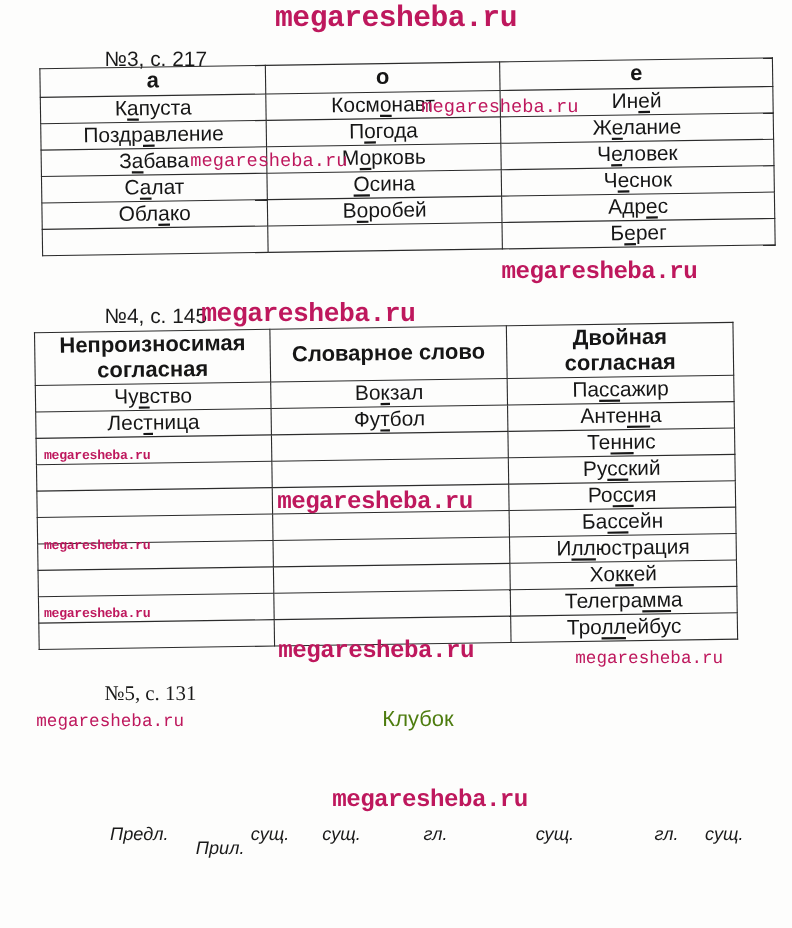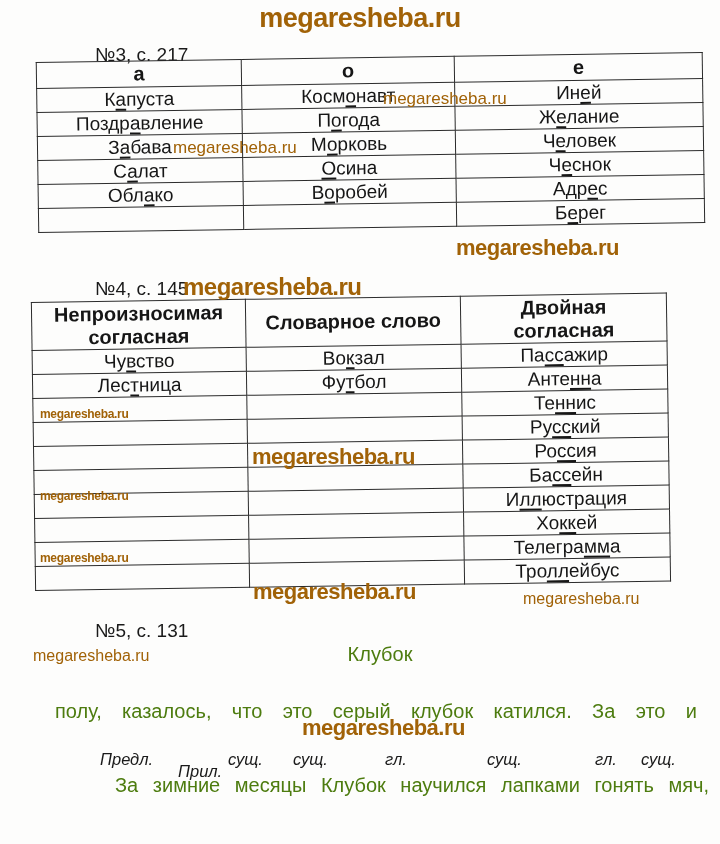--- a/index.html
+++ b/index.html
@@ -2,21 +2,21 @@
 <html><head>
 <meta charset="utf-8">
 <style>
   html,body{margin:0;padding:0;background:#e9e9e9;}
   .page{
     position:relative; width:720px; height:844px; margin:0 auto;
     background:#fdfdfc; color:#161616; overflow:hidden;
     font-family:"Liberation Sans","DejaVu Sans",sans-serif;
   }
   
-  .wm{position:absolute; white-space:nowrap; color:#a16207; z-index:5;}
+  .wm{position:absolute; white-space:nowrap; color:#be185d; z-index:5;font-family:Liberation Mono, monospace;}
   .wm-top{top:3px; left:0; width:100%; text-align:center; font-size:27px; font-weight:700; letter-spacing:-0.5px;}
   .wm-bold-md{font-size:22px; font-weight:700; letter-spacing:-0.5px;}
   .wm-reg{font-size:17px; font-weight:400;}
   .wm-reg-sm{font-size:16px; font-weight:400;}
   .wm-tiny{font-size:12px; font-weight:700; letter-spacing:-0.3px;}
   .wm-a{top:89px;  left:383px;}
   .wm-b{top:138px; left:173px;}
   .wm-c{top:235px; left:456px;}
   .wm-d{top:273px; left:183px; font-size:24px;}
   .wm-e{top:407px; left:40px;}
@@ -26,21 +26,21 @@
   .wm-i{top:579px; left:253px;}
   .wm-j{top:590px; left:523px;}
   .wm-k{top:647px; left:33px;}
   .wm-l{top:715px; left:302px;}
   .brand-bottom{position:absolute; top:806px; left:0; width:100%; text-align:center;
     font-size:28px; font-weight:700; letter-spacing:-0.5px;}
   
   .task-label{position:absolute; left:95px; font-size:19px; color:#1a1a1a;}
   .t3-label{top:44px;}
   .t4-label{top:278px;}
-  .t5-label{top:620px;}
+  .t5-label{top:620px;font-family:Liberation Serif, serif;}
   
   .tbl-wrap{position:absolute; transform:rotate(-0.85deg); transform-origin:left center;}
   .t3-wrap{left:37px; top:62px; width:666px;}
   .t4-wrap{left:33px; top:302px; width:635px;}
   table{border-collapse:collapse; width:100%; table-layout:fixed;}
   th,td{border:1.6px solid #2b2b2b; text-align:center; padding:0; overflow:visible;}
   th{font-size:20px; font-weight:700; white-space:pre-line; line-height:23px; vertical-align:middle;}
   td{font-size:19px; font-weight:400; vertical-align:middle;}
   .t3-wrap th{height:25px;}
   .t3-wrap td{height:23px;}
@@ -197,27 +197,25 @@
   <div class="wm wm-tiny wm-e">megaresheba.ru</div>
   <div class="wm wm-bold-md wm-f">megaresheba.ru</div>
   <div class="wm wm-tiny wm-g">megaresheba.ru</div>
   <div class="wm wm-tiny wm-h">megaresheba.ru</div>
   <div class="wm wm-bold-md wm-i">megaresheba.ru</div>
   <div class="wm wm-reg-sm wm-j">megaresheba.ru</div>
 
   <div class="task-label t5-label">№5, с. 131</div>
   <div class="wm wm-reg-sm wm-k">megaresheba.ru</div>
   <div class="story story-title">Клубок</div>
-  <div class="story story-l2 jl">полу, казалось, что это серый клубок катился. За это и</div>
   <div class="wm wm-bold-md wm-l">megaresheba.ru</div>
   <div class="pos-line">
     <span class="pos p0">Предл.</span>
     <span class="pos p1">Прил.</span>
     <span class="pos p2">сущ.</span>
     <span class="pos p3">сущ.</span>
     <span class="pos p4">гл.</span>
     <span class="pos p5">сущ.</span>
     <span class="pos p6">гл.</span>
     <span class="pos p7">сущ.</span>
   </div>
-  <div class="story story-l4 jl">За зимние месяцы Клубок научился лапками гонять мяч,</div>
 
 </div>
 
 </body></html>

